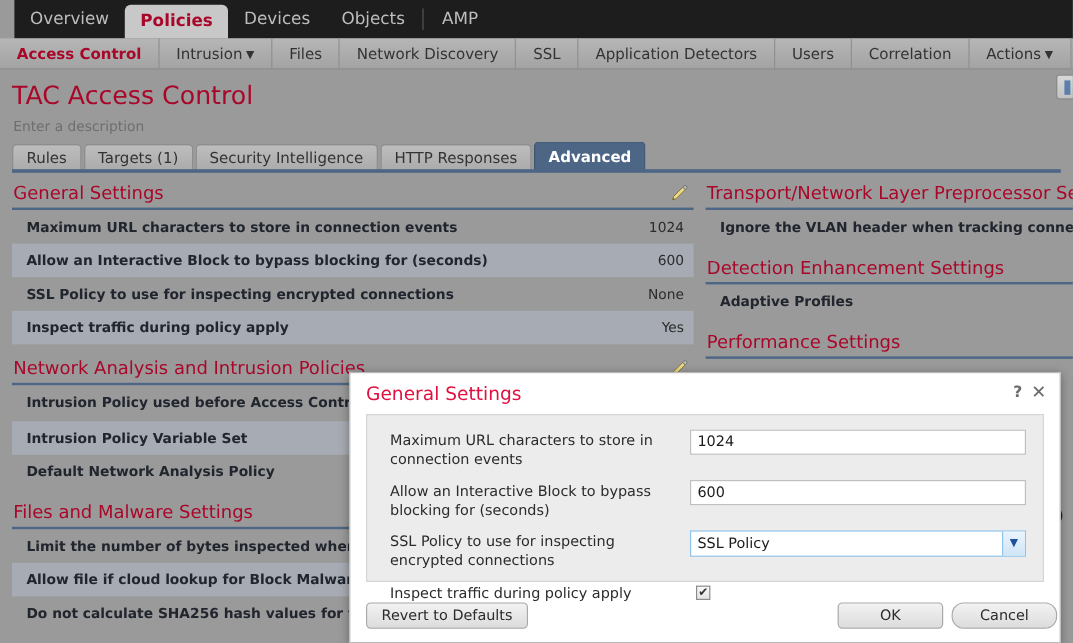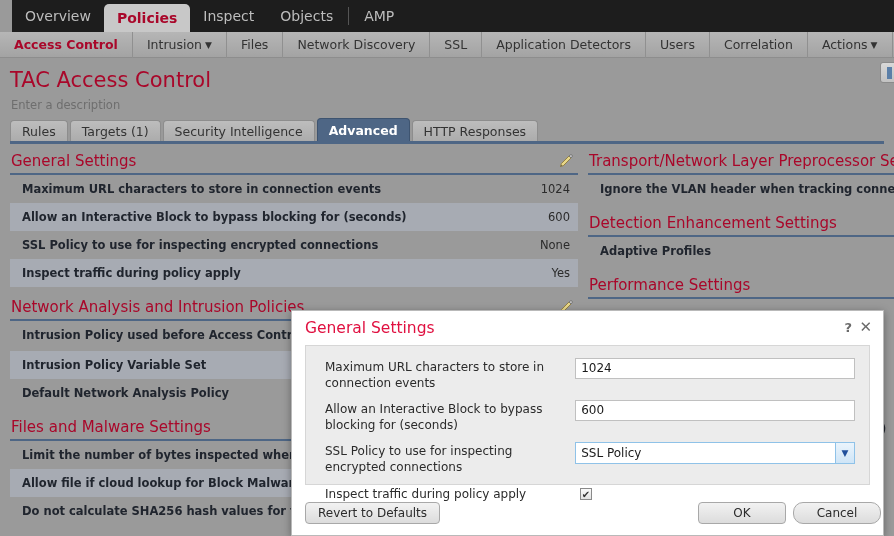--- a/index.html
+++ b/index.html
@@ -174,21 +174,21 @@
   .btn-cancel { position: absolute; right: 2px;  top: 3px; width: 88px; padding: 0; border-radius: 10px; }
 </style>
 </head>
 <body>
 
 <div id="app">
 
   <div class="topnav">
     <div class="topnav-item">Overview</div>
     <div class="topnav-item active">Policies</div>
-    <div class="topnav-item">Inspect</div>
+    <div class="topnav-item">Devices</div>
     <div class="topnav-item">Objects</div>
     <div class="topnav-sep"></div>
     <div class="topnav-item">AMP</div>
   </div>
 
   <div class="subnav">
     <div class="subnav-item active">
       <span>Access Control</span>
     </div>
     <div class="subnav-item">
@@ -223,22 +223,22 @@
     <div class="page-desc">Enter a description</div>
 
     <div class="top-right-btn">
       <i></i>
     </div>
 
     <div class="tabs">
       <div class="tab">Rules</div>
       <div class="tab">Targets (1)</div>
       <div class="tab">Security Intelligence</div>
+      <div class="tab">HTTP Responses</div>
       <div class="tab active">Advanced</div>
-      <div class="tab">HTTP Responses</div>
     </div>
     <div class="tabs-underline"></div>
 
     <div class="col col-left">
 
       <div class="sec-title">
         <span>General Settings</span>
         <span class="pencil-icon">
           <svg width="16" height="16" viewBox="0 0 16 16">
             <path d="M2.5 13.5 L3.4 10.6 L11.0 3.0 L13.0 5.0 L5.4 12.6 Z" fill="#e8d88a" stroke="#8a7330" stroke-width="0.8"></path>

